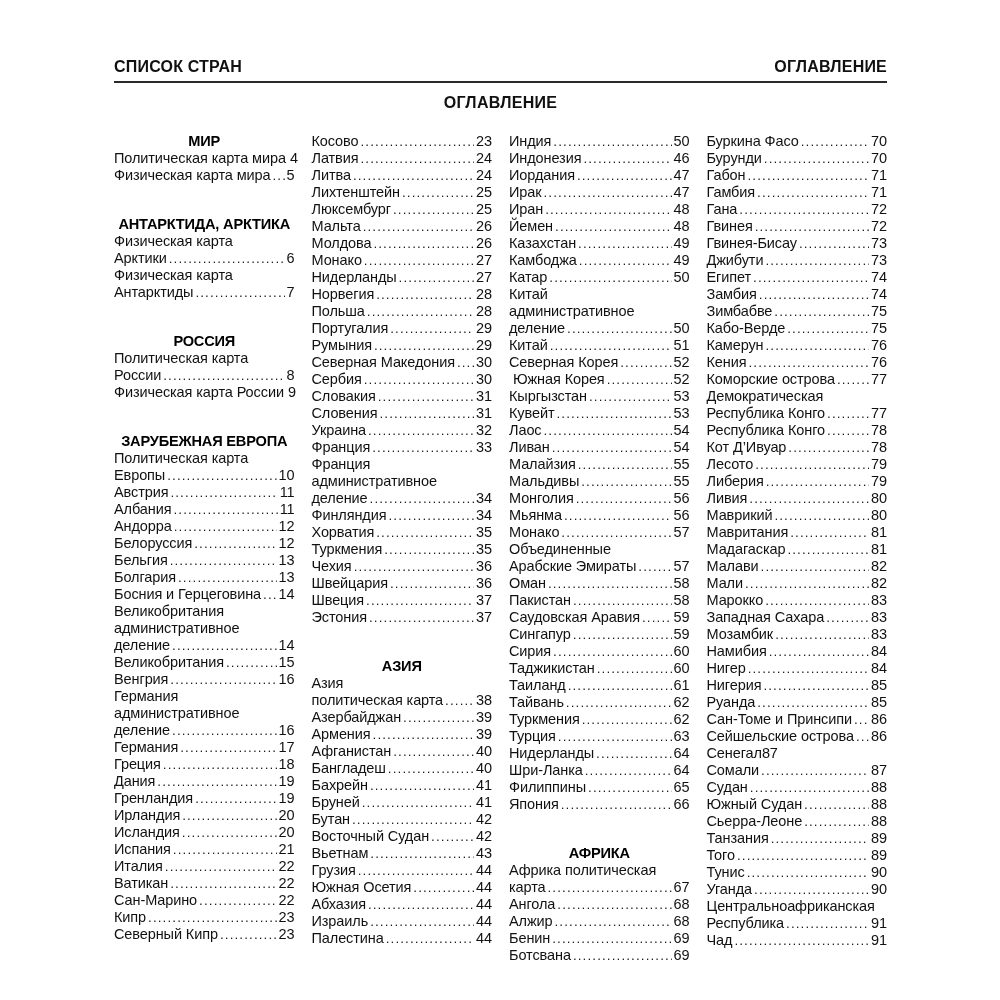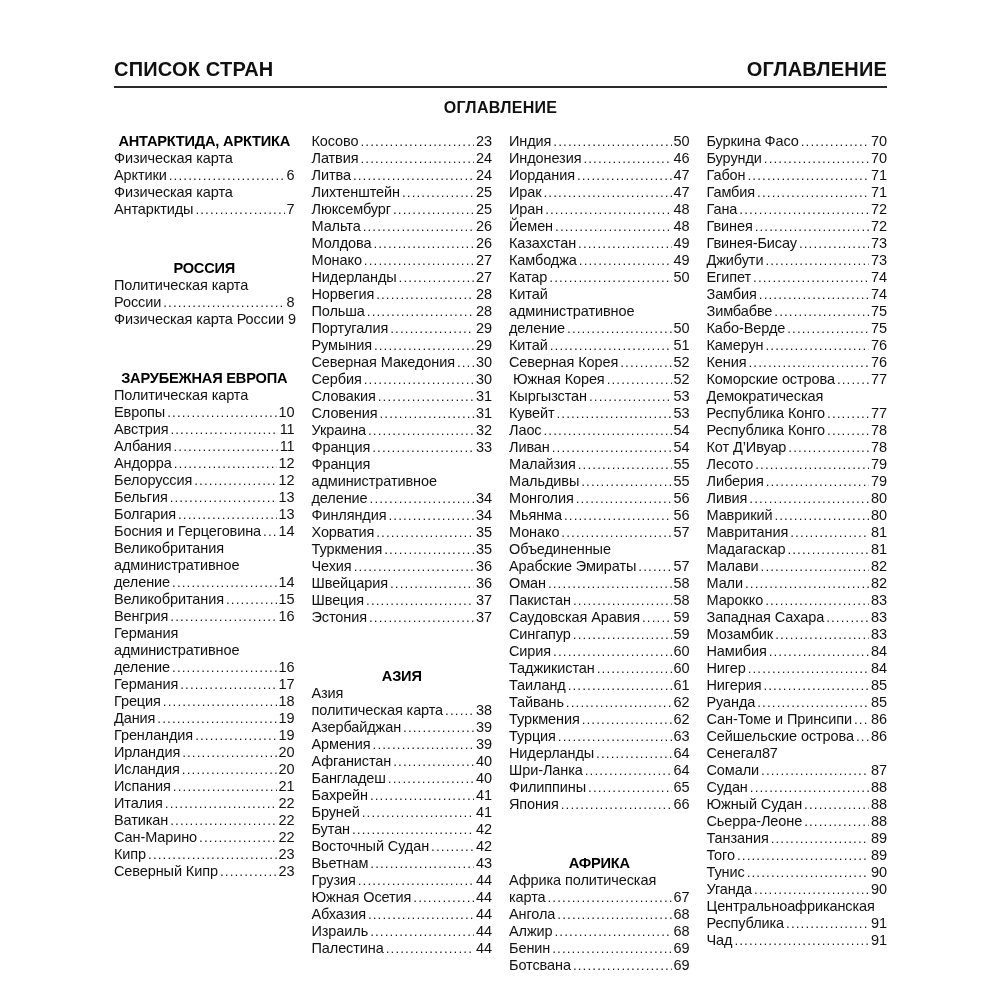--- a/index.html
+++ b/index.html
@@ -22,21 +22,21 @@
     position: absolute;
     left: 114px;
     right: 113px;
     top: 58px;
   }
   .header-row {
     display: flex;
     justify-content: space-between;
     align-items: baseline;
     font-weight: bold;
-    font-size: 20px;
+    font-size: 16px;
     letter-spacing: 0.2px;
     padding-bottom: 5px;
     border-bottom: 2px solid #2a2a2a;
   }
   .page-title {
     text-align: center;
     font-weight: bold;
     font-size: 16px;
     margin-top: 11px;
     letter-spacing: 0.3px;
@@ -47,21 +47,21 @@
     right: 113px;
     top: 133px;
     display: flex;
     gap: 17px;
   }
   .column {
     flex: 1 1 0;
     min-width: 0;
   }
   .section + .section {
-    margin-top: 42px;
+    margin-top: 32px;
   }
   .section-heading {
     text-align: center;
     font-weight: bold;
     font-size: 14.6px;
     line-height: 17px;
     letter-spacing: -0.2px;
     white-space: nowrap;
     color: #000000;
   }
@@ -102,20 +102,33 @@
   <div class="page-header">
     <div class="header-row">
       <span>СПИСОК СТРАН</span>
       <span>ОГЛАВЛЕНИЕ</span>
     </div>
     <div class="page-title">ОГЛАВЛЕНИЕ</div>
   </div>
   <div class="content" id="columns">
       <div class="column">
         <div class="section">
+          <div class="section-heading">МИР</div>
+          <div class="entry">
+            <span class="entry-text">Политическая карта мира</span>
+            <span class="leader"></span>
+            <span class="entry-page">4</span>
+          </div>
+          <div class="entry">
+            <span class="entry-text">Физическая карта мира</span>
+            <span class="leader"></span>
+            <span class="entry-page">5</span>
+          </div>
+        </div>
+        <div class="section">
           <div class="section-heading">АНТАРКТИДА, АРКТИКА</div>
           <div class="entry">
             <span class="entry-text">Физическая карта</span>
           </div>
           <div class="entry">
             <span class="entry-text">Арктики</span>
             <span class="leader"></span>
             <span class="entry-page">6</span>
           </div>
           <div class="entry">

